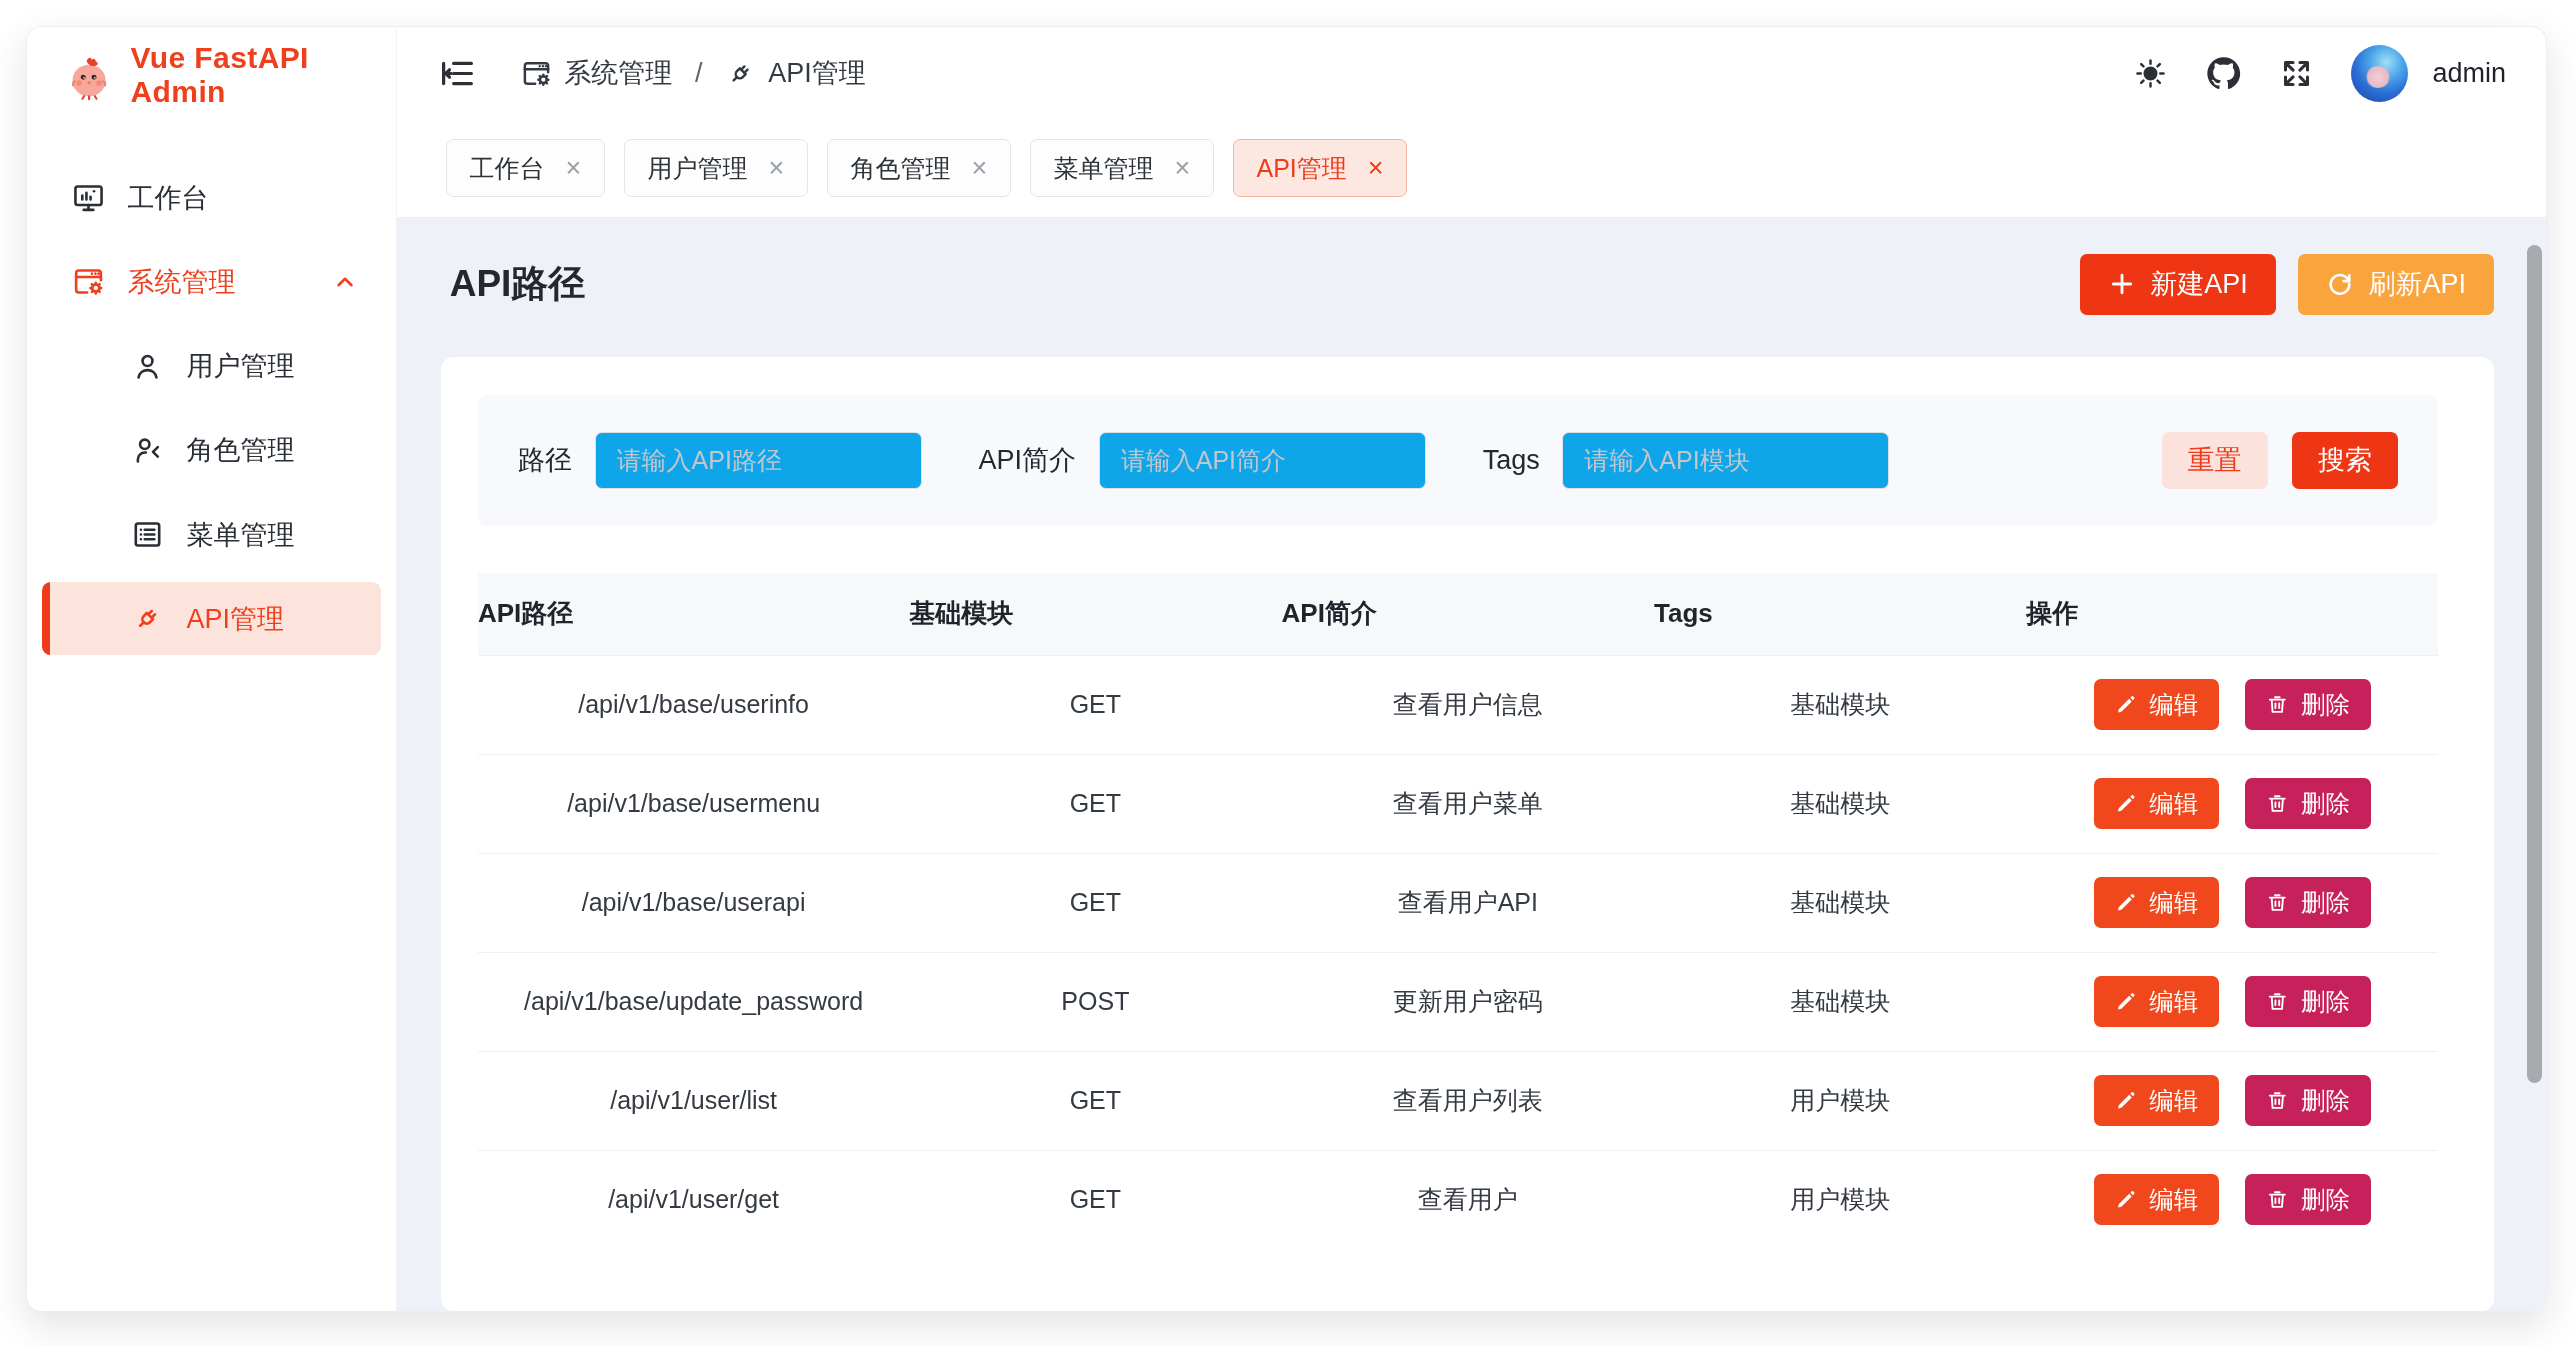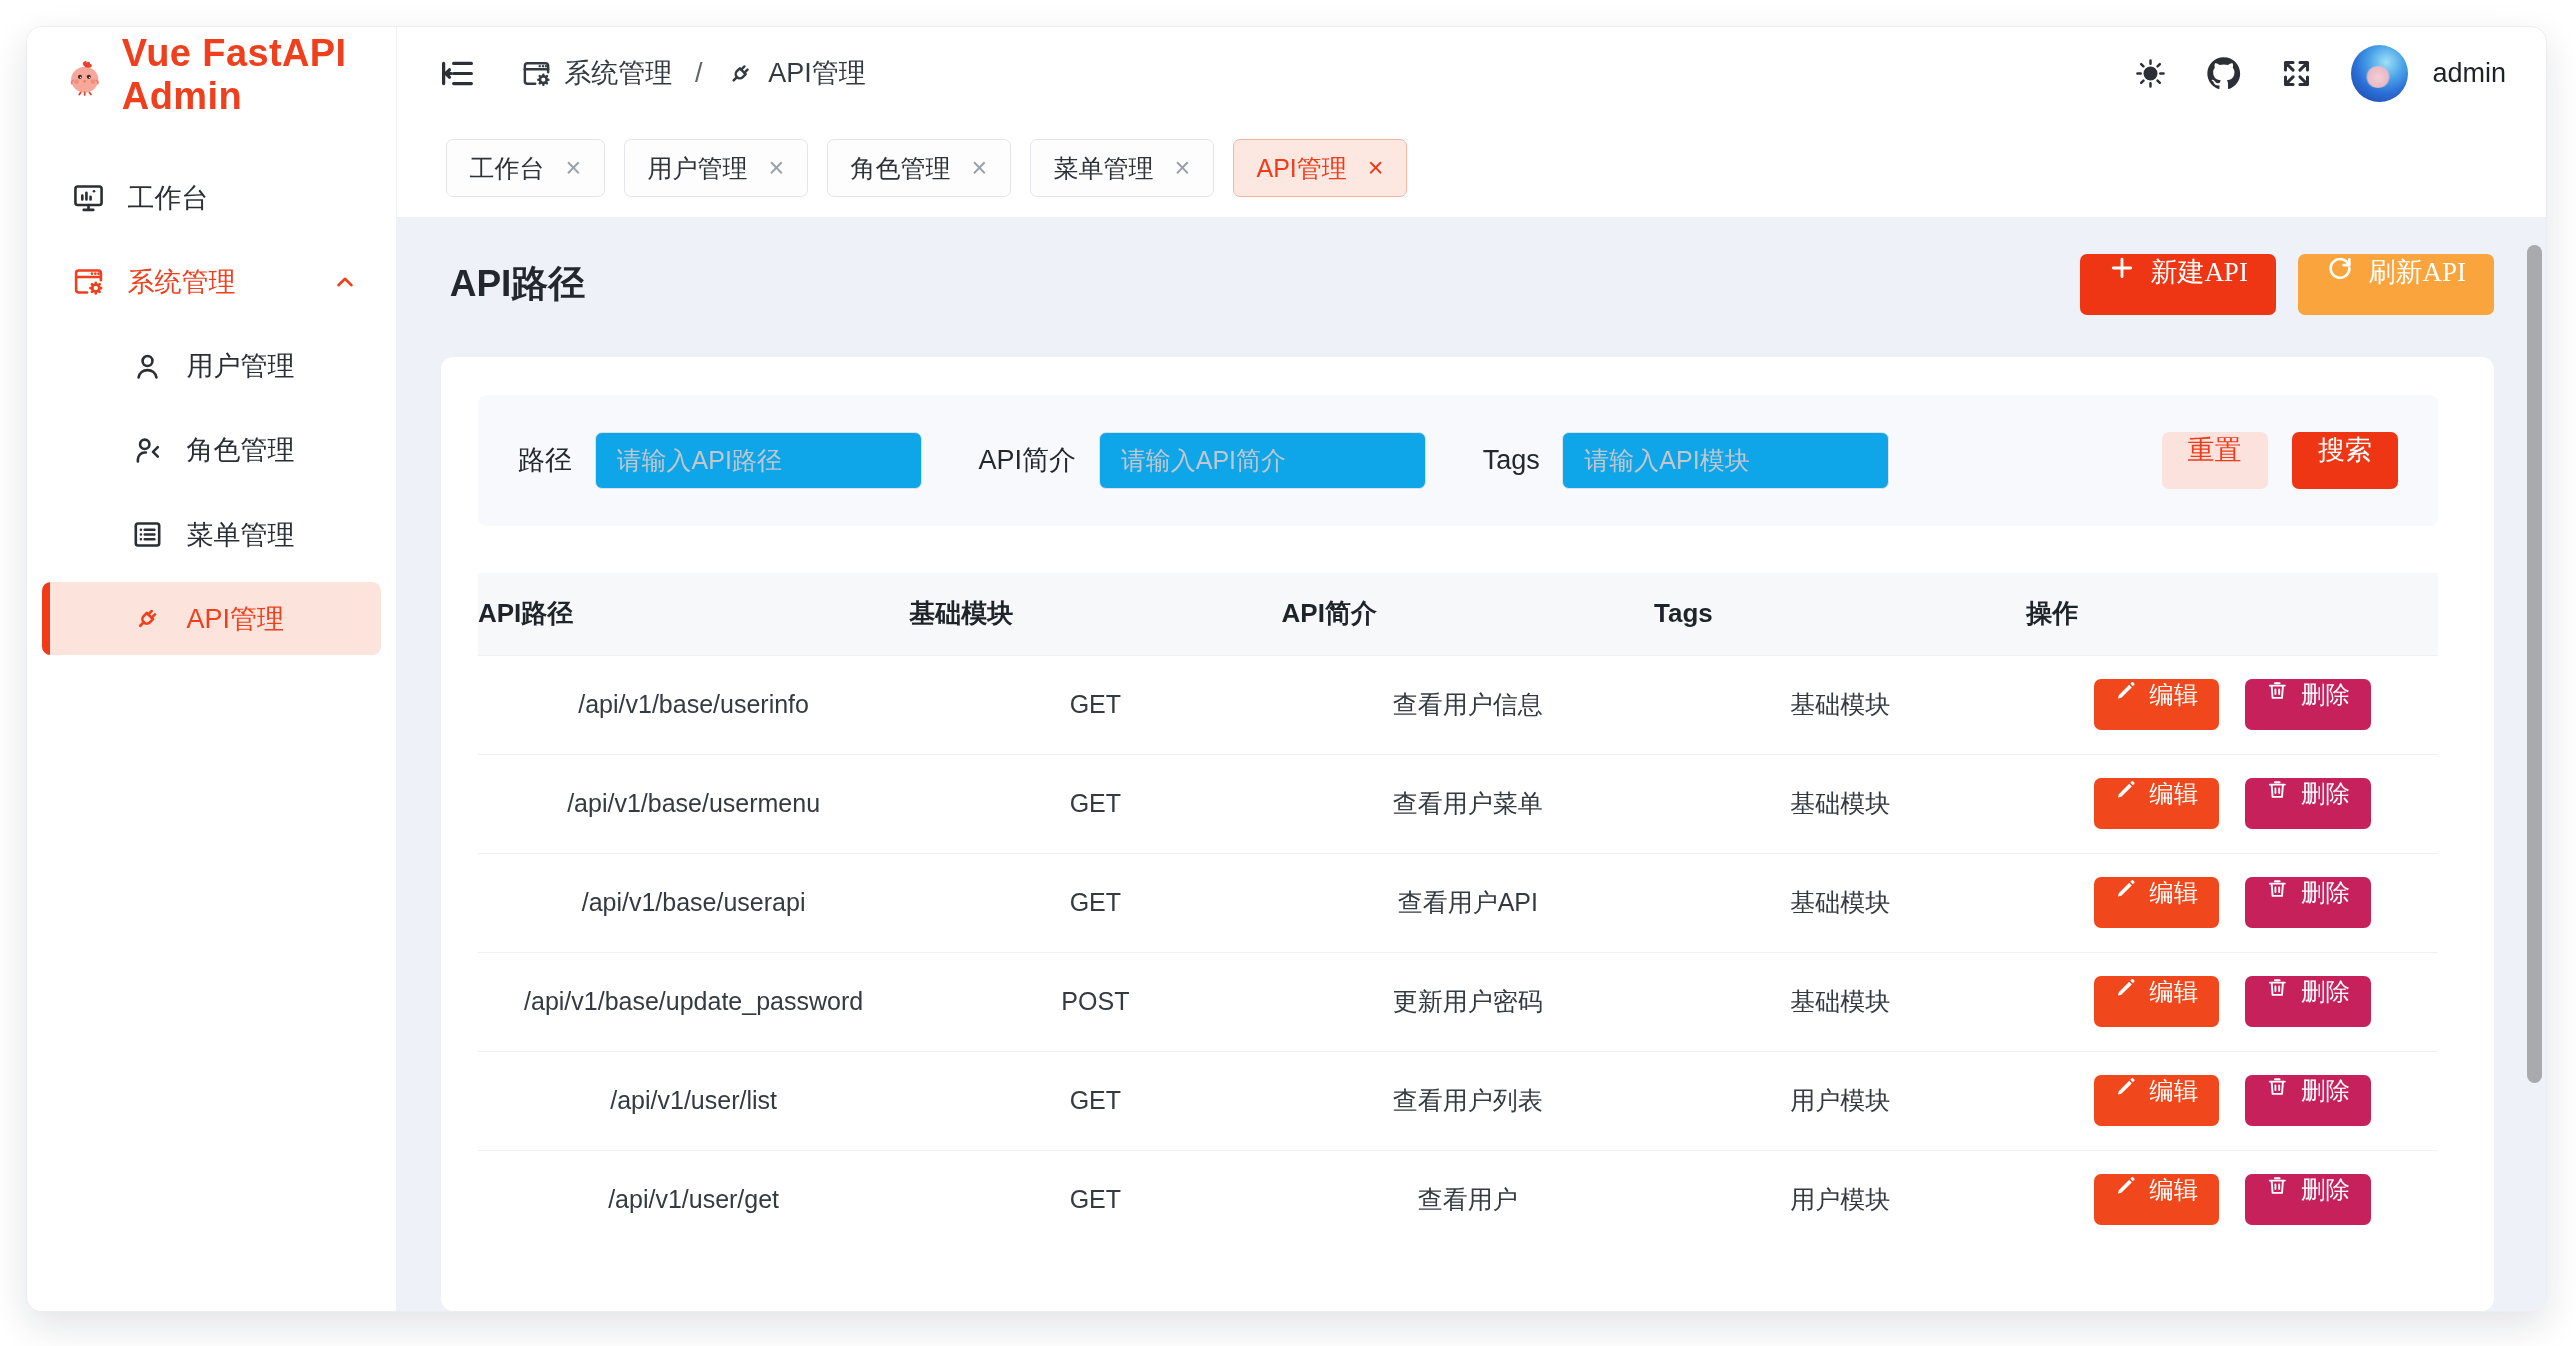--- a/index.html
+++ b/index.html
@@ -10,21 +10,21 @@
   }
   .frame{
     position:absolute;left:26px;top:26px;width:2519px;height:1284px;
     background:#fff;border:1.7px solid #ECECF1;border-radius:15.7px;
     box-shadow:0 14px 38px rgba(15,23,42,.12);
     overflow:hidden;display:flex;
   }
   
   .sidebar{width:369px;flex:none;background:#fff;border-right:1.7px solid #F0F1F5;display:flex;flex-direction:column;}
   .logo{height:96px;display:flex;align-items:center;gap:17.4px;padding-left:38px;flex:none;}
-  .logo-title{color:#EF3F1C;font-size:38px;font-weight:bold;letter-spacing:0.4px;}
+  .logo-title{color:#EF3F1C;font-size:30px;font-weight:bold;letter-spacing:0.4px;}
   .menu{padding:38px 15px 0 15px;display:flex;flex-direction:column;}
   .menu-item{
     height:73px;display:flex;align-items:center;gap:22.6px;padding-left:30px;
     font-size:27px;color:#2A2E35;border-radius:8.7px;margin-bottom:11.3px;
     position:relative;cursor:pointer;overflow:hidden;
   }
   .menu-item .mi{width:33px;height:33px;flex:none;}
   .menu-item.sub{padding-left:89px;}
   .menu-item.red{color:#EF3F1C;}
   .menu-item .chev{margin-left:auto;margin-right:22.6px;width:26px;height:26px;}
@@ -53,21 +53,21 @@
     display:flex;align-items:center;gap:21px;font-size:25px;color:#2E3338;cursor:pointer;flex:none;
   }
   .chip .x{color:#9AA0A8;font-size:27px;line-height:1;}
   .chip.active{background:#FCE8E1;border-color:#F2B5A1;color:#EF3B1A;}
   .chip.active .x{color:#EF3B1A;}
   
   .content{flex:1;background:#EEF1F8;padding:22.6px 52px 0 44px;display:flex;flex-direction:column;min-height:0;}
   .page-head{height:87px;display:flex;align-items:center;justify-content:space-between;margin-bottom:21px;flex:none;}
   .page-title{font-size:37px;color:#23282E;font-weight:600;margin-left:8.7px;}
   .head-btns{display:flex;align-items:center;gap:22.6px;}
-  .btn{border:none;cursor:pointer;display:inline-flex;justify-content:center;font-family:Liberation Serif, serif;}
+  .btn{border:none;cursor:pointer;display:inline-flex;align-items:center;justify-content:center;font-family:Liberation Sans, sans-serif;}
   .btn-lg{height:61px;border-radius:7px;padding:0 28px;font-size:27px;color:#fff;gap:14px;}
   .btn-create{background:#EE3514;}
   .btn-refresh{background:#F9A43C;}
   .card{background:#fff;border-radius:12.2px;padding:38px 56px 0 37px;flex:1;display:flex;flex-direction:column;overflow:hidden;margin-top:8px;}
   .filter{background:#F8F9FC;border-radius:8.7px;height:131px;flex:none;display:flex;align-items:center;padding:0 40px;margin-bottom:47px;}
   .fgroup{display:flex;align-items:center;gap:22.6px;margin-right:57px;}
   .flabel{font-size:27px;color:#23272E;white-space:nowrap;}
   .finput{
     width:327px;height:57px;border:1.7px solid #DEE0E6;border-radius:7px;background:#0ea5e9;
     padding:0 21px;font-size:25px;color:#333;font-family:inherit;outline:none;box-sizing:border-box;

